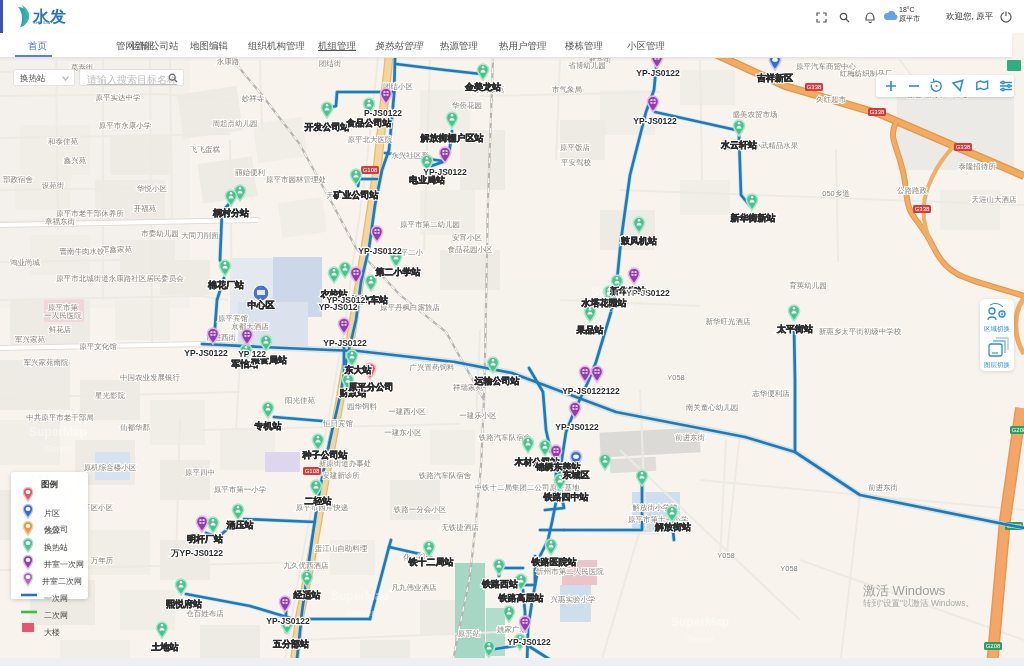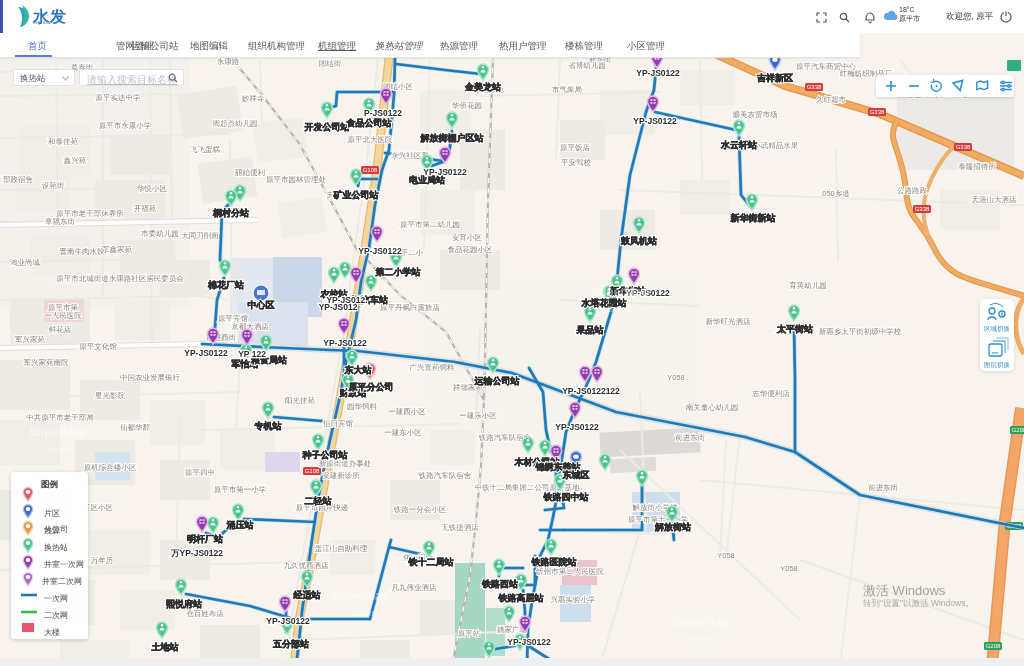--- a/index.html
+++ b/index.html
@@ -5,28 +5,28 @@
 #app{position:relative;width:1024px;height:666px;overflow:hidden;font-family:"Liberation Sans",sans-serif;background:#f8f4ed;}
 #hdr{position:absolute;top:0;left:0;width:1024px;height:33px;background:#fff;}
 #edge{position:absolute;top:0;left:0;width:3px;height:33px;background:#3f51b5;}
 #logo{position:absolute;top:4px;left:16px;}
 .lt1{position:absolute;top:7px;left:33px;font-size:16px;font-weight:bold;color:#2a76c5;letter-spacing:1px;}
 .lt2{position:absolute;top:20px;left:33px;font-size:4px;color:#2a76c5;letter-spacing:.4px;}
 #title{position:absolute;top:10px;left:57px;font-size:12.5px;font-weight:bold;color:#1a1a1a;letter-spacing:.5px;}
 .hic{position:absolute;top:10px;color:#555;font-size:11px;}
 #wtxt{position:absolute;top:5px;left:899px;font-size:7px;color:#333;line-height:9px;}
 #welc{position:absolute;top:11px;left:946px;font-size:8.5px;color:#333;}
-#nav{position:absolute;top:33px;left:0;width:860px;height:25px;background:#fff;border-bottom:1px solid #e3e3e3;box-shadow:0 1px 3px rgba(0,0,0,.06);}
+#nav{position:absolute;top:33px;left:0;width:1012px;height:25px;background:#fff;border-bottom:1px solid #e3e3e3;box-shadow:0 1px 3px rgba(0,0,0,.06);}
 .tab{position:absolute;top:7px;font-size:9.5px;color:#555;}
 .tab.act{color:#4a6fd8;}
 #underl{position:absolute;top:22px;left:15px;width:37px;height:2px;background:#5a7de0;}
 #map{position:absolute;top:58px;left:0;width:1024px;height:608px;}
 #srch{position:absolute;top:11px;left:13px;height:17px;}
 .sbox{position:absolute;background:#fff;border:1px solid #e2e2e2;border-radius:2px;height:17px;}
-#legend{position:absolute;left:11px;top:414px;width:77px;height:167px;background:rgba(255,255,255,.95);border-radius:3px;box-shadow:0 1px 4px rgba(0,0,0,.18);font-size:8px;color:#444;}
+#legend{position:absolute;left:11px;top:414px;width:77px;height:127px;background:rgba(255,255,255,.95);border-radius:3px;box-shadow:0 1px 4px rgba(0,0,0,.18);font-size:8px;color:#444;}
 .lrow{position:absolute;left:9px;font-size:8px;color:#444;}
 #rbtn{position:absolute;left:980px;top:241px;width:34px;height:72px;background:#fff;border-radius:5px;box-shadow:0 1px 4px rgba(0,0,0,.12);}
 #ctrl{position:absolute;left:876px;top:17px;width:138px;height:22px;background:#fff;border-radius:3px;box-shadow:0 1px 3px rgba(0,0,0,.15);}
 #btm{position:absolute;left:0;top:600px;width:1024px;height:8px;background:#edeff3;}
 .aw1{position:absolute;left:863px;top:524px;font-size:13px;color:#9f9f9f;}
 .aw2{position:absolute;left:863px;top:540px;font-size:8.5px;color:#a8a8a8;}
 
 </style></head><body>
 <div id="app">
 <div id="map"><svg width="1024" height="608" viewBox="0 58 1024 608">

